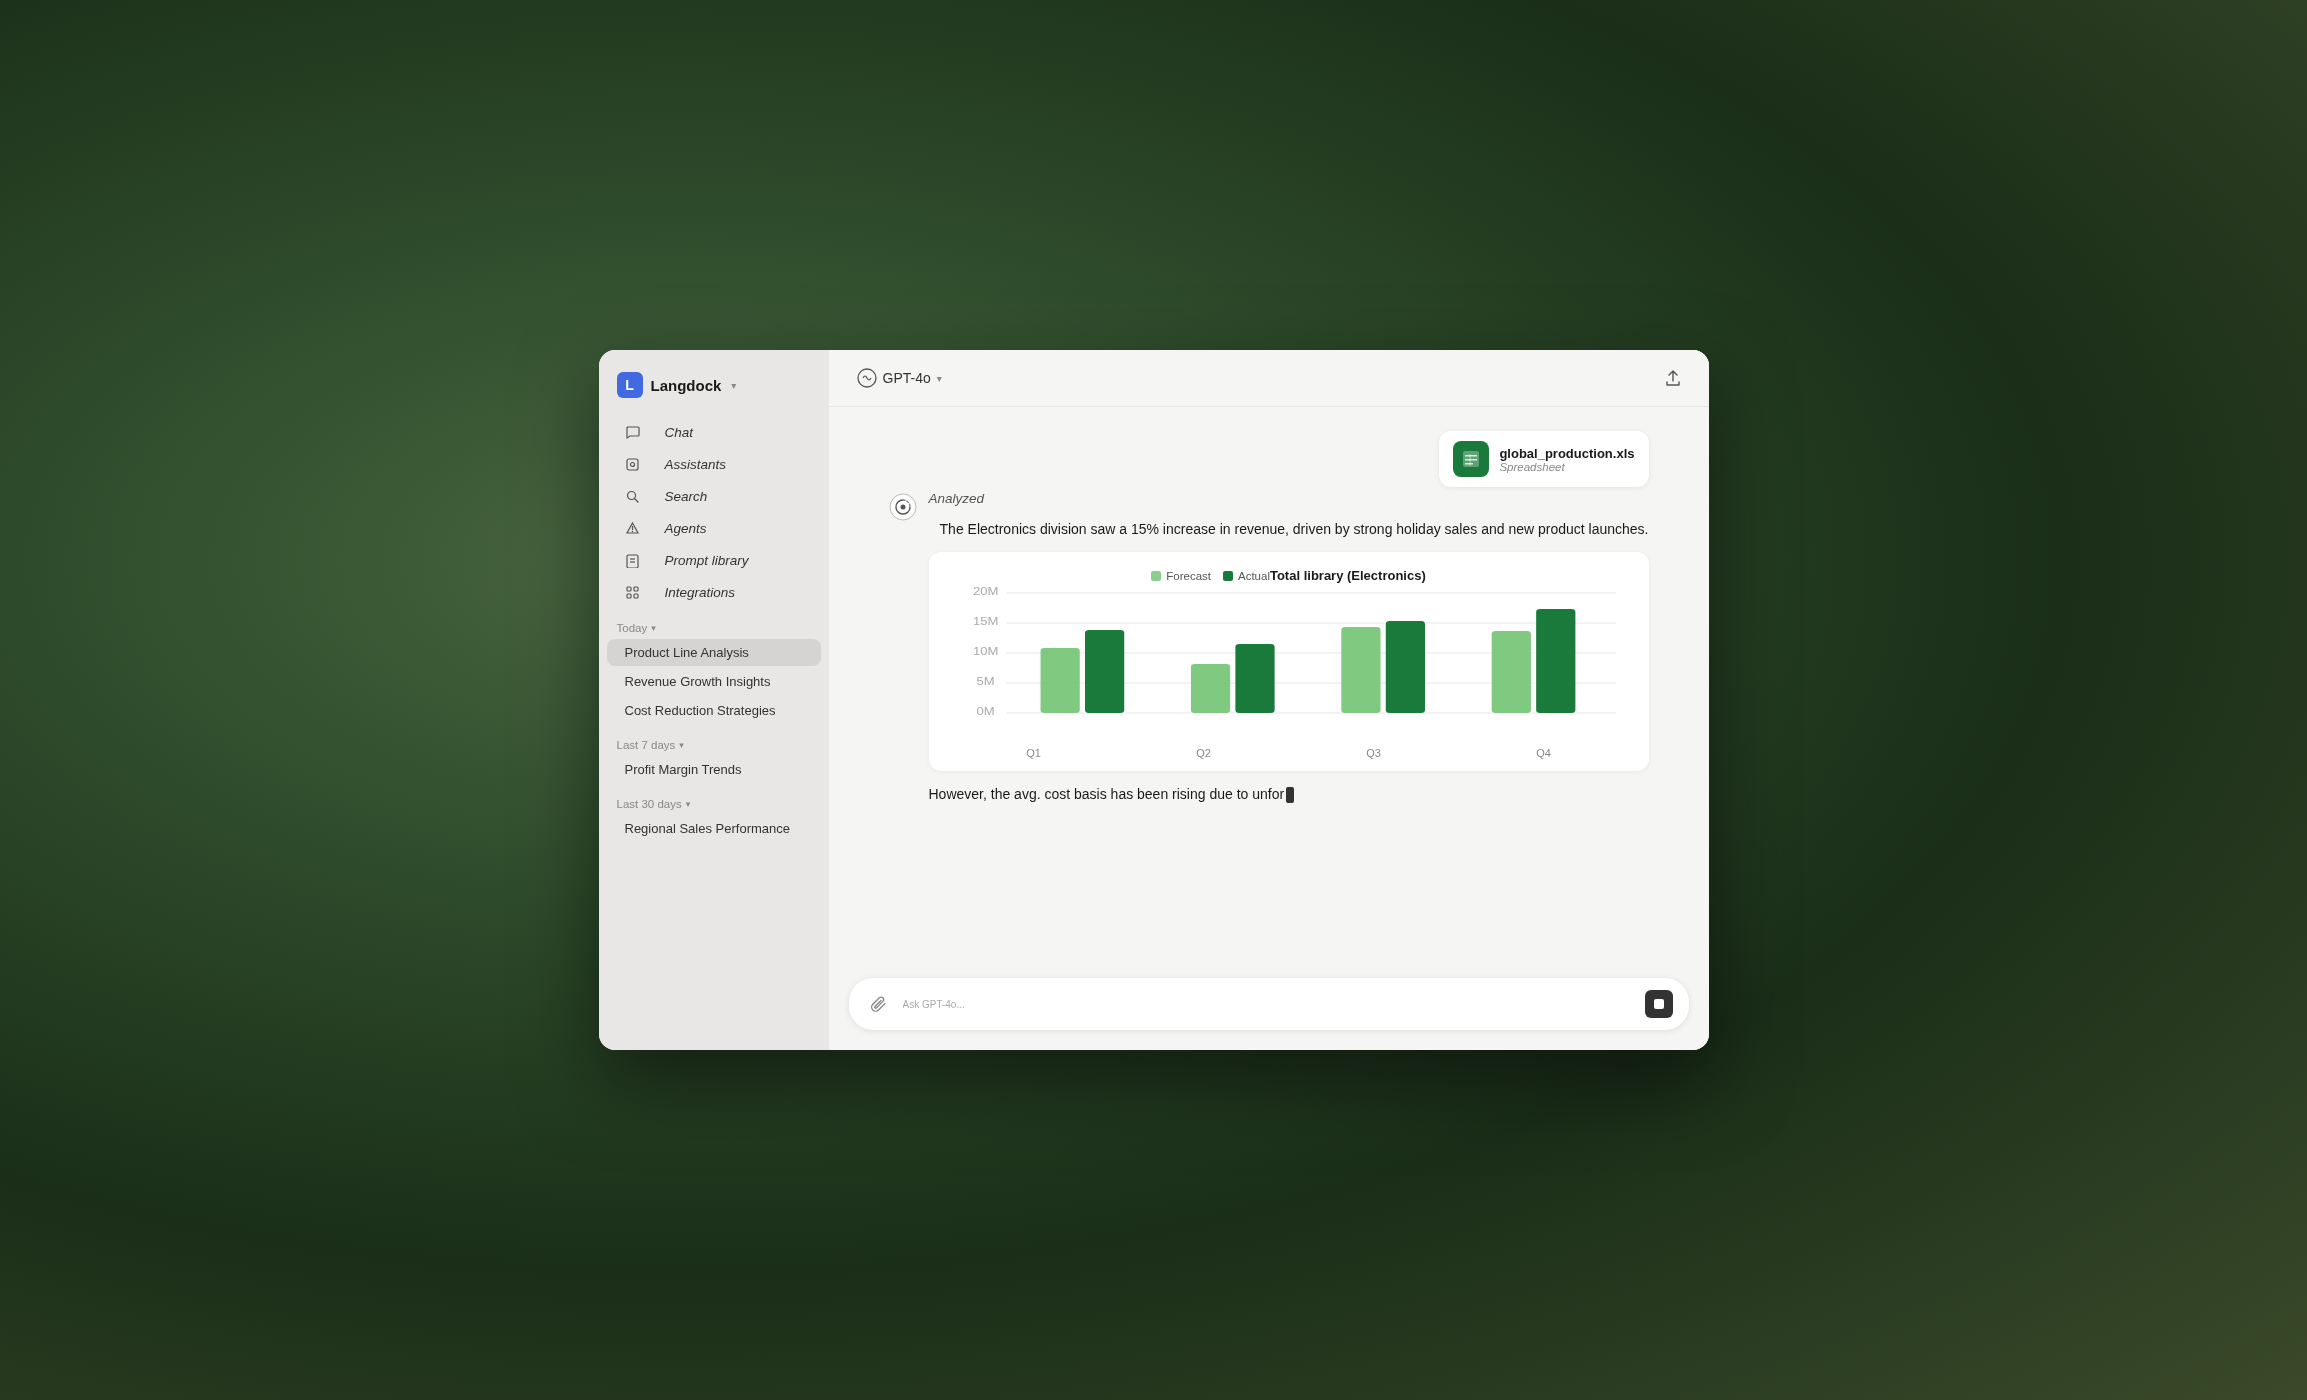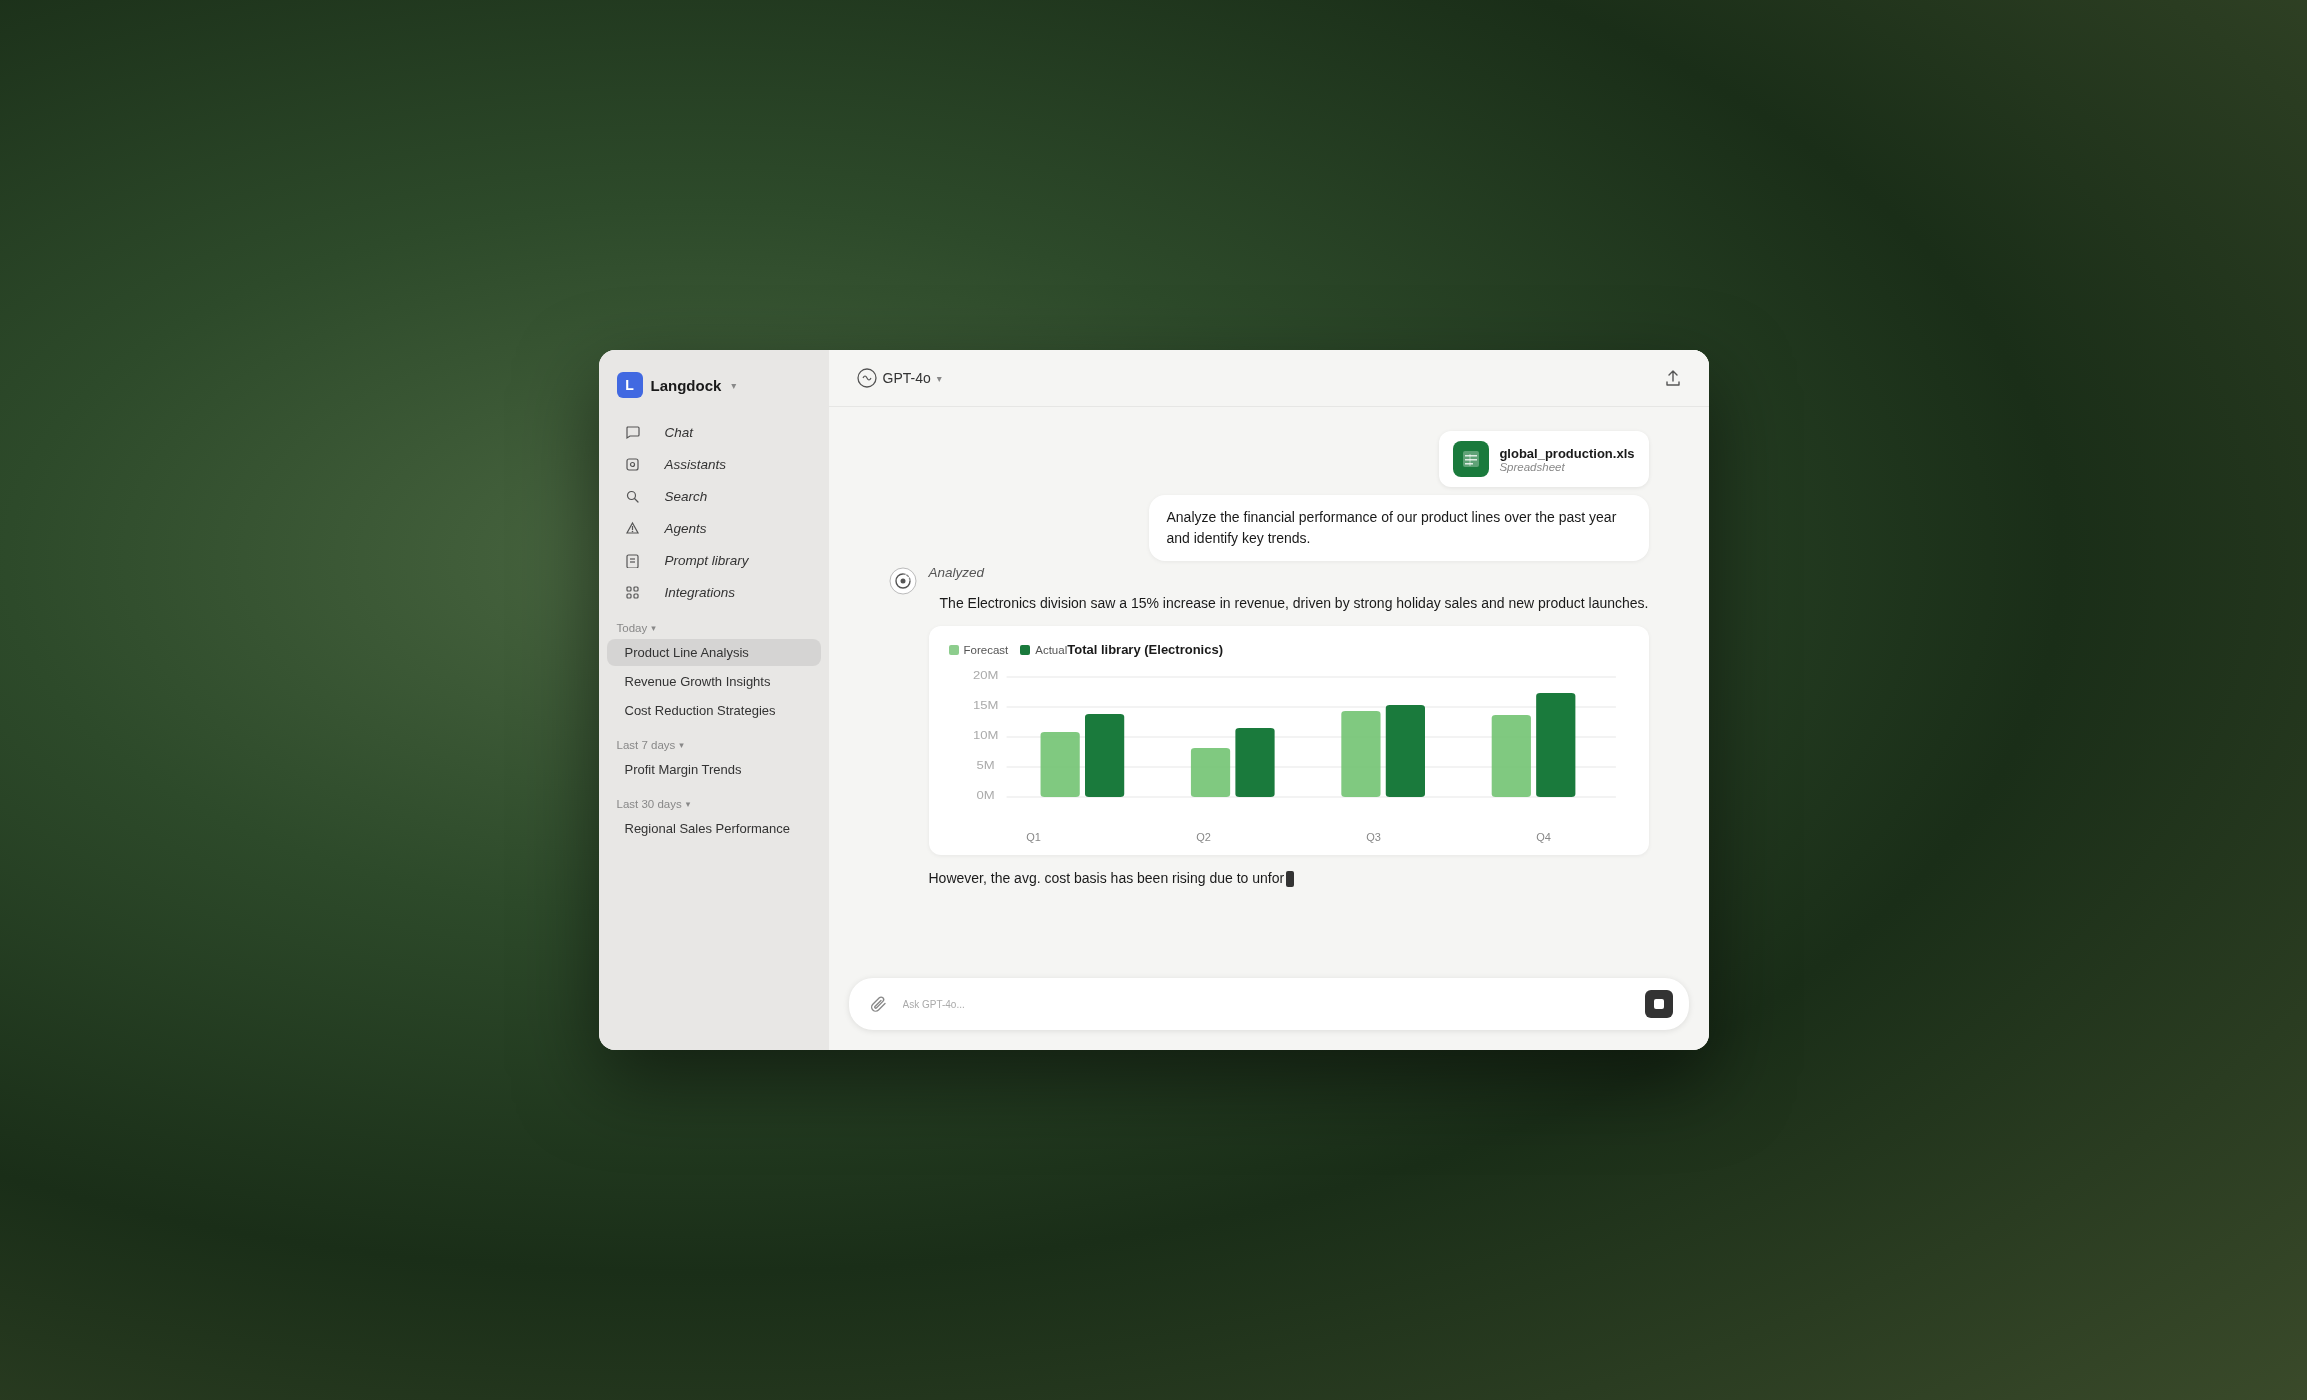--- a/index.html
+++ b/index.html
@@ -294,22 +294,21 @@
     .chart-container {
       background: white;
       border-radius: 12px;
       padding: 16px 20px 12px;
       box-shadow: 0 1px 4px rgba(0,0,0,0.06);
     }
 
     .chart-header {
       display: flex;
       align-items: center;
-      justify-content: flex-start;
-      margin-bottom: 10px;
+      justify-content: center;
     }
 
     .chart-legend {
       display: flex;
       gap: 12px;
       align-items: center;
     }
 
     .legend-item {
       display: flex;
@@ -586,23 +585,20 @@
               <rect x="4" y="14" width="8" height="1.5" fill="white" opacity="0.8"></rect>
               <line x1="9" y1="5" x2="9" y2="17" stroke="white" stroke-width="1" opacity="0.5"></line>
             </svg>
           </div>
           <div class="file-info">
             <span class="file-name">global_production.xls</span>
             <span class="file-type">Spreadsheet</span>
           </div>
         </div>
 
-        <div class="user-bubble">
-          <span>Analyze the financial performance of our product lines over the past year and identify key trends.</span>
-        </div>
       </div>
 
       <div class="assistant-message">
         <div class="assistant-avatar">
           <svg viewBox="0 0 28 28" fill="none" xmlns="http://www.w3.org/2000/svg">
             <circle cx="14" cy="14" r="13" stroke="#bbb" stroke-width="1" fill="white"></circle>
             <path d="M14 7 C10 7 7 10 7 14 C7 18 10 21 14 21 C18 21 21 18 21 14" stroke="#555" stroke-width="1.4" fill="none" stroke-linecap="round"></path>
             <path d="M14 7 C18 7 21 10 21 14" stroke="#888" stroke-width="1.4" fill="none" stroke-linecap="round" stroke-dasharray="2 2"></path>
             <circle cx="14" cy="14" r="2.5" fill="#555"></circle>
           </svg>

